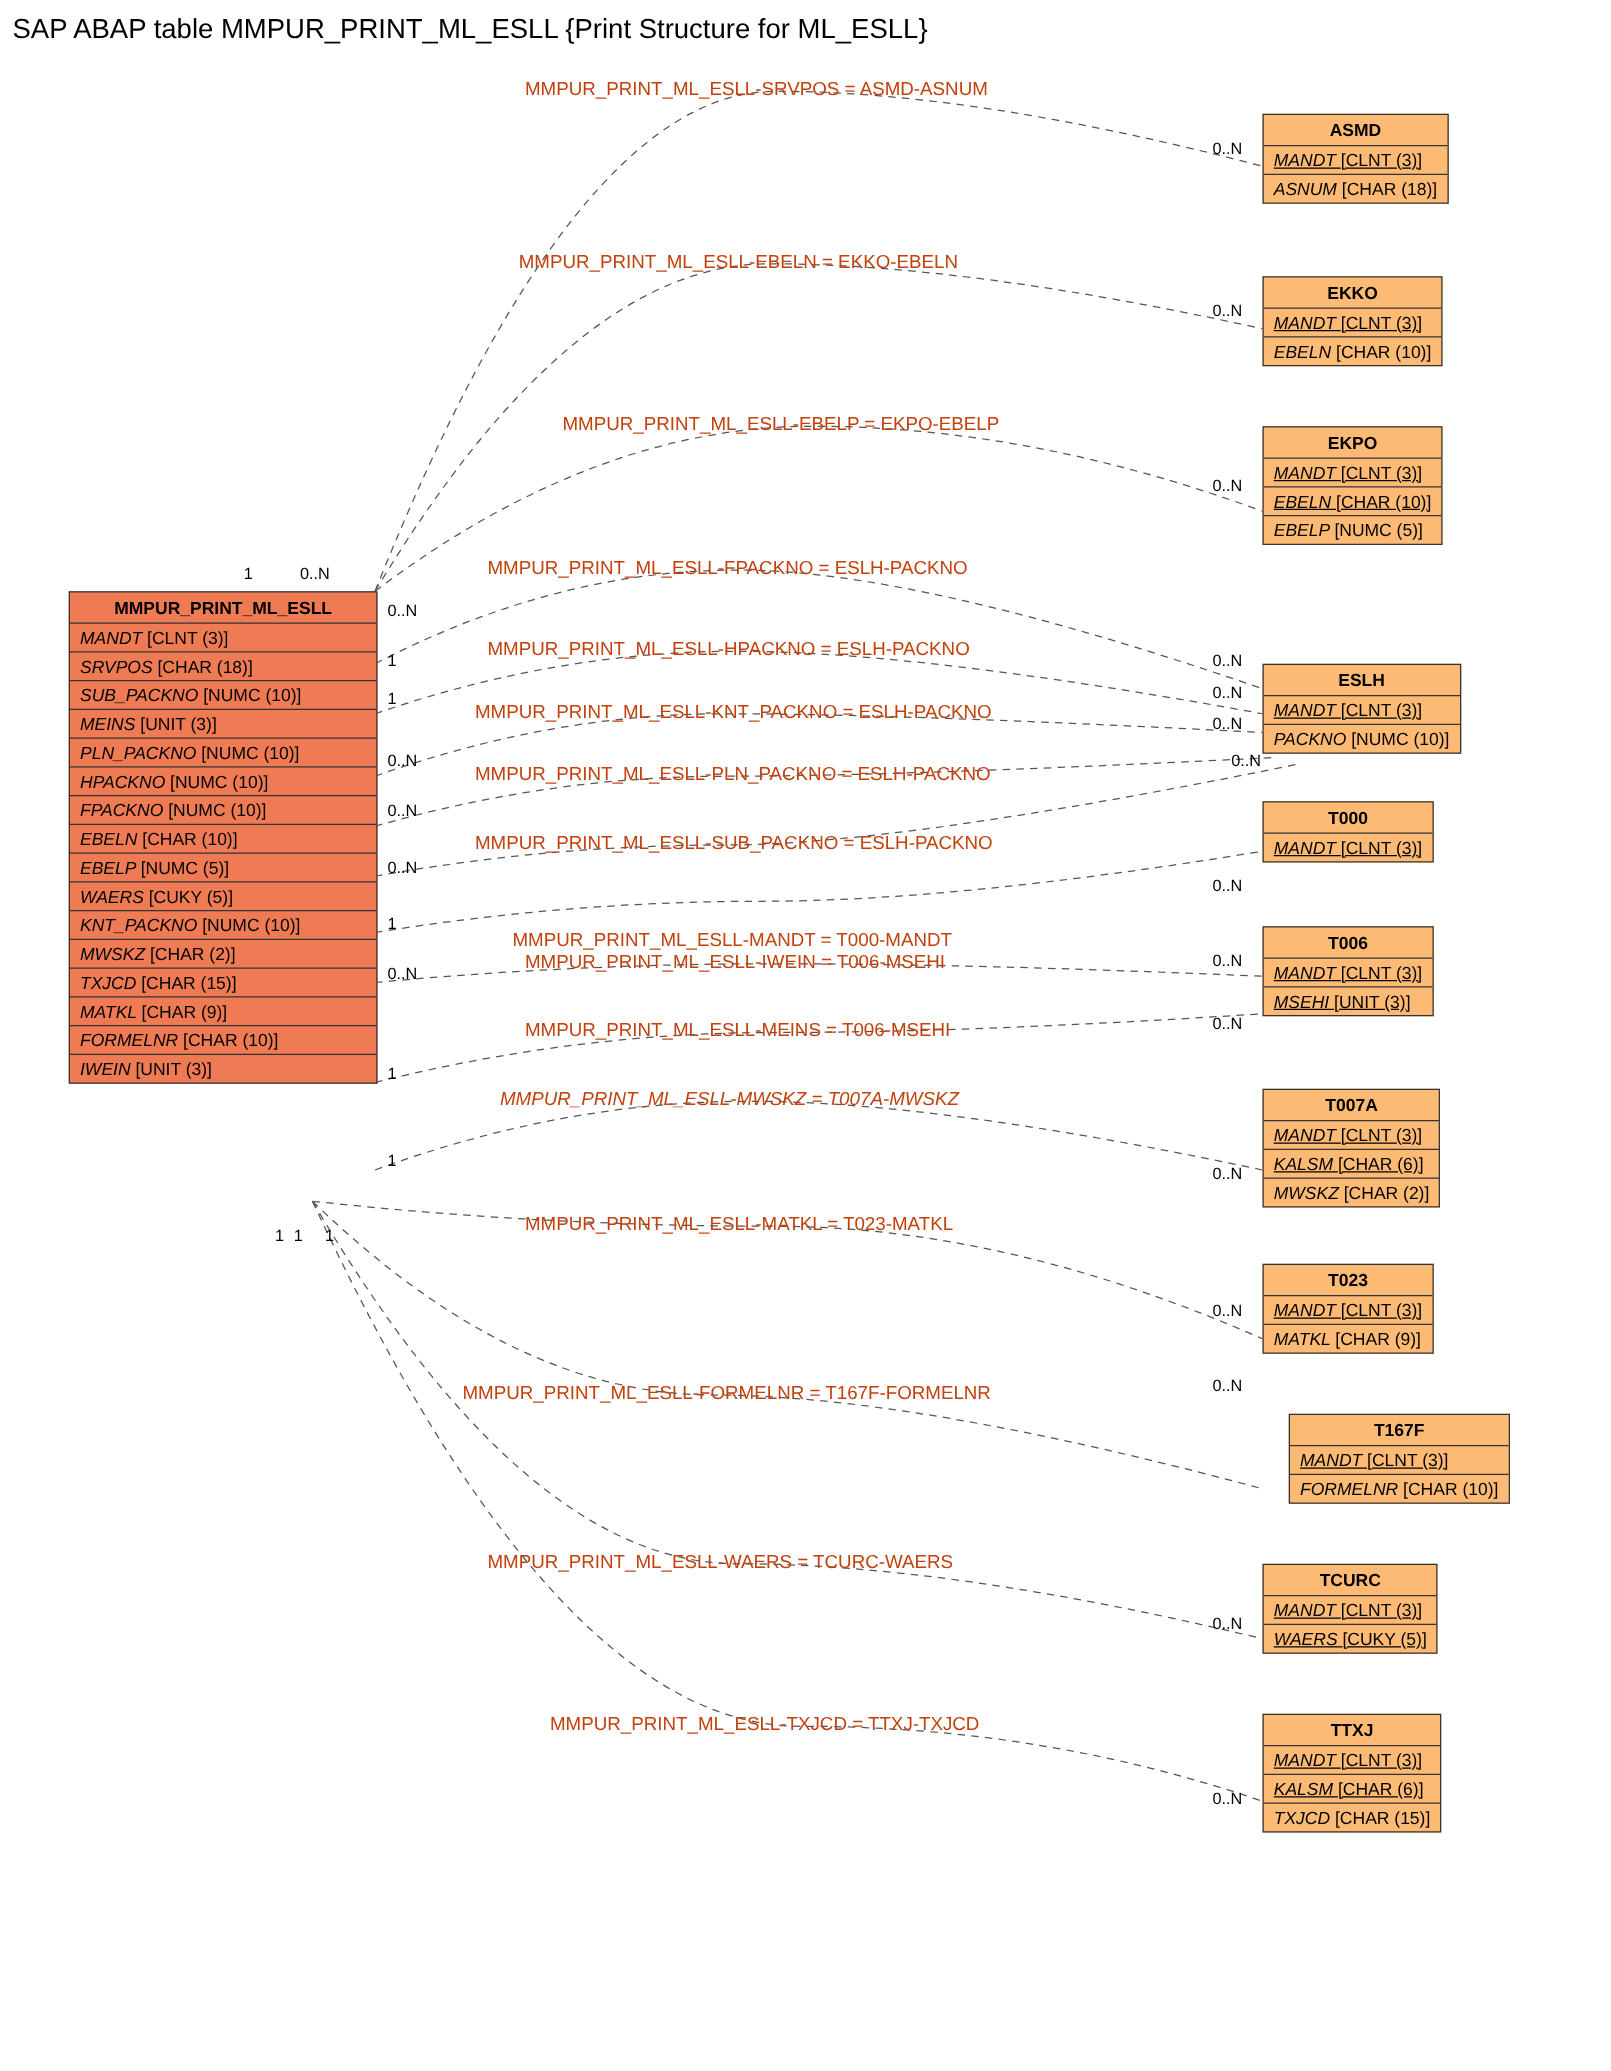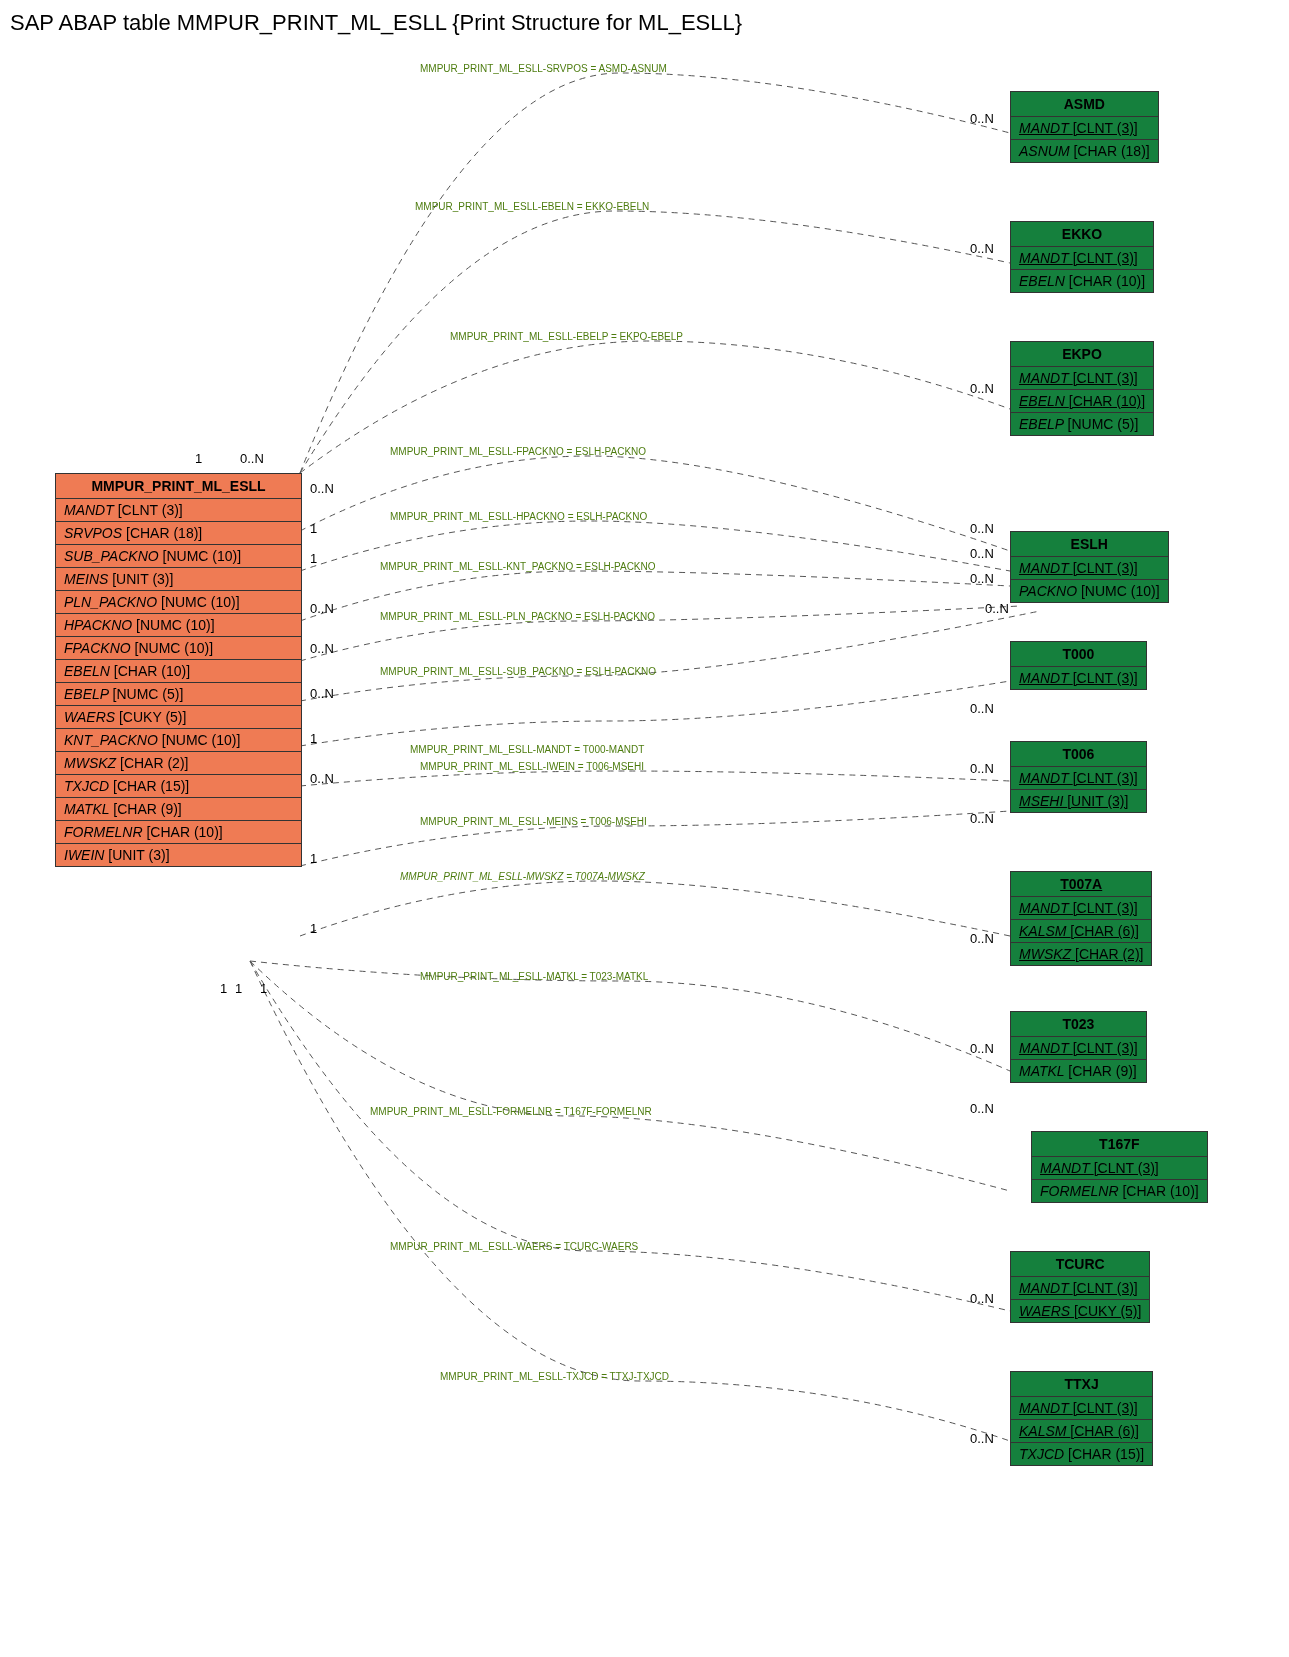--- a/index.html
+++ b/index.html
@@ -25,21 +25,21 @@
     left: 0;
     width: 100%;
     height: 100%;
     z-index: 0;
   }
   .entity {
     position: absolute;
     border: 1px solid #333;
     font-size: 14px;
     z-index: 2;
-    background: #15803d;
+    background: #fdba74;
   }
   .entity.main {
     background: #ef7b54;
   }
   .entity .hdr {
     font-weight: bold;
     text-align: center;
     padding: 4px 8px;
     border-bottom: 1px solid #333;
   }
@@ -53,24 +53,24 @@
     border-bottom: none;
   }
   .entity .row .type {
     font-style: normal;
   }
   .entity .row.key {
     text-decoration: underline;
   }
   .rel-label {
     position: absolute;
-    font-size: 10px;
+    font-size: 15px;
     z-index: 1;
     white-space: nowrap;
-    color: #4d7c0f;
+    color: #c2410c;
     text-align: center;
   }
   .card {
     position: absolute;
     font-size: 13px;
     z-index: 1;
   }
 </style>
 </head>
 <body>
@@ -144,21 +144,21 @@
       </div>
       <div class="entity" style="top: 600px; left: 1000px;">
         <div class="hdr">T000</div>
         <div class="row key"><span>MANDT </span><span class="type">[CLNT (3)]</span></div>
       </div>
       <div class="entity" style="top: 700px; left: 1000px;">
         <div class="hdr">T006</div>
         <div class="row key"><span>MANDT </span><span class="type">[CLNT (3)]</span></div>
         <div class="row key"><span>MSEHI </span><span class="type">[UNIT (3)]</span></div>
       </div>
-      <div class="entity" style="top: 830px; left: 1000px; text-decoration: underline;">
+      <div class="entity" style="top: 830px; left: 1000px;">
         <div class="hdr">T007A</div>
         <div class="row key"><span>MANDT </span><span class="type">[CLNT (3)]</span></div>
         <div class="row key"><span>KALSM </span><span class="type">[CHAR (6)]</span></div>
         <div class="row"><span>MWSKZ </span><span class="type">[CHAR (2)]</span></div>
       </div>
       <div class="entity" style="top: 970px; left: 1000px;">
         <div class="hdr">T023</div>
         <div class="row key"><span>MANDT </span><span class="type">[CLNT (3)]</span></div>
         <div class="row"><span>MATKL </span><span class="type">[CHAR (9)]</span></div>
       </div>

